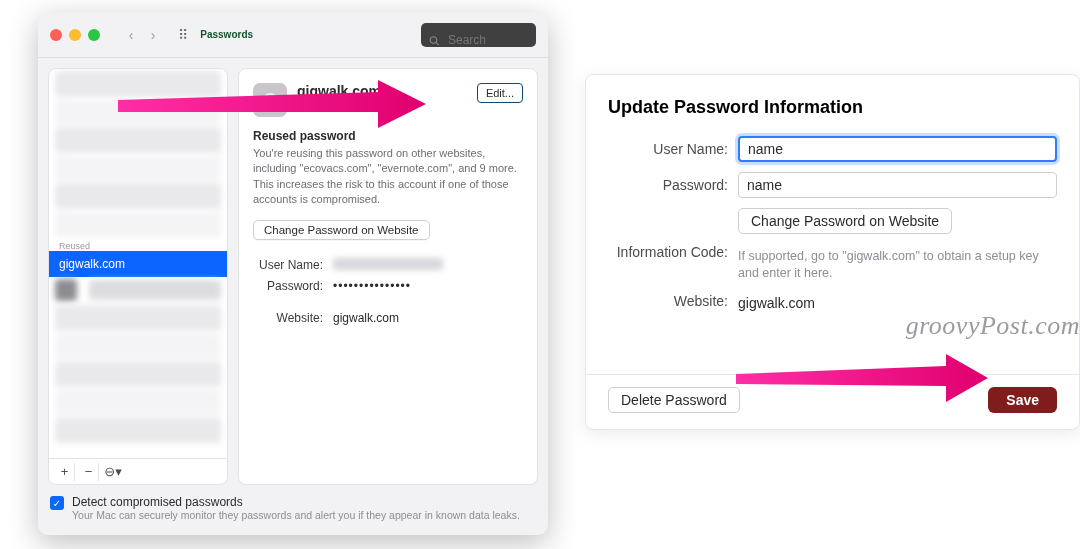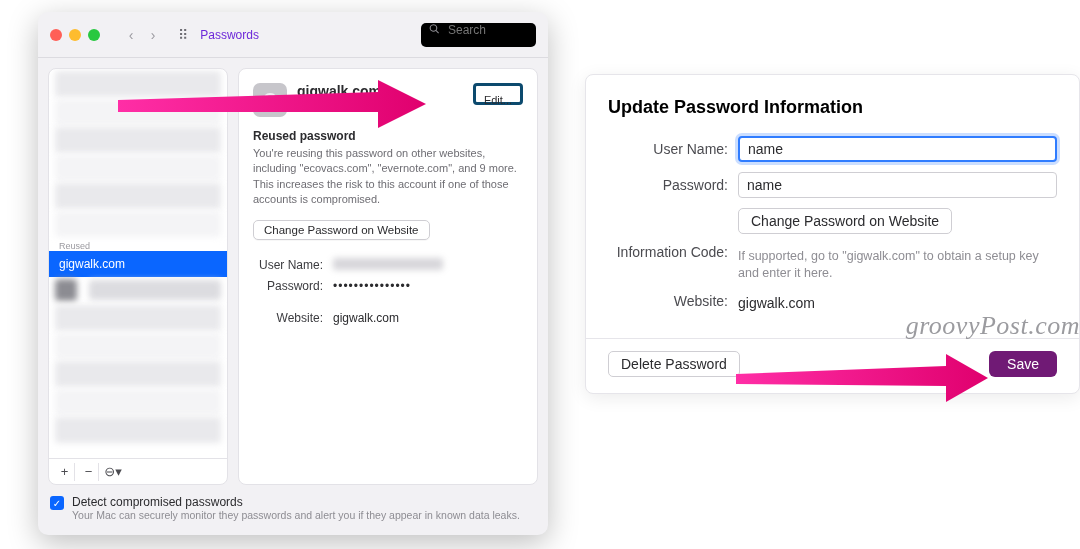--- a/index.html
+++ b/index.html
@@ -5,68 +5,68 @@
 *{box-sizing:border-box;margin:0;padding:0;font-family:-apple-system,BlinkMacSystemFont,"Segoe UI",Helvetica,Arial,sans-serif}
 body{background:#fff;width:1080px;height:549px;position:relative;overflow:hidden}
 .syswin{position:absolute;left:38px;top:12px;width:510px;height:523px;background:#f2f1f4;border-radius:10px;box-shadow:0 8px 30px rgba(0,0,0,.25);display:flex;flex-direction:column}
 .titlebar{height:46px;display:flex;align-items:center;padding:0 12px;gap:8px;border-bottom:1px solid #dcdbe0}
 .tl{display:flex;gap:7px;margin-right:6px}
 .tl span{width:12px;height:12px;border-radius:50%}
 .tl .r{background:#ff5f57}.tl .y{background:#febc2e}.tl .g{background:#28c840}
 .nav{display:flex;gap:4px;margin-left:8px;color:#9b9aa0}
 .nav span{width:18px;height:18px;display:flex;align-items:center;justify-content:center;font-size:14px}
 .grid-icon{color:#6e6d73;font-size:14px;margin:0 4px 0 8px}
-.title{font-weight:400;font-size:12px;color:#6d28d9}
-.search{margin-left:auto;background:#000000;border-radius:5px;height:24px;display:flex;align-items:flex-start;padding:0 8px;gap:8px;width:115px}
+.title{font-weight:700;font-size:10px;color:#14532d}
+.search{margin-left:auto;background:#404040;border-radius:5px;height:24px;display:flex;align-items:flex-end;padding:0 8px;gap:8px;width:115px}
 .search svg{width:12px;height:12px;fill:#8e8d93}
 .search input{border:none;background:transparent;font-size:12px;color:#8e8d93;width:80px;outline:none}
 .body{flex:1;display:flex;overflow:hidden;padding:10px 10px 0 10px;gap:0}
 .sidebar{width:180px;background:#fff;border:1px solid #e3e2e7;border-radius:8px;display:flex;flex-direction:column;overflow:hidden}
 .list{flex:1;overflow:hidden;position:relative}
 .blurrow{height:26px;margin:2px 6px;border-radius:3px;background:#e9e9ec;filter:blur(3px)}
 .blurrow.w{background:#f4f4f6}
 .sel{background:#0a66ff;color:#fff;font-size:12px;padding:0 10px;height:26px;display:flex;align-items:center}
 .tag{font-size:9px;color:#9b9aa0;padding:2px 6px 0 10px}
 .avblur{width:22px;height:22px;border-radius:4px;background:#8c8c92;filter:blur(3px);margin:2px 6px}
 .credblur{height:20px;margin:3px 6px;border-radius:3px;background:#dcdce0;filter:blur(3px)}
 .listfoot{height:26px;border-top:1px solid #e3e2e7;display:flex;align-items:center;padding:0 6px;gap:4px;color:#4b4b50}
 .fb{width:20px;height:18px;display:flex;align-items:center;justify-content:center;font-size:13px;border-right:1px solid #e3e2e7}
 .detail{flex:1;background:#fff;border:1px solid #e3e2e7;border-radius:8px;margin-left:10px;padding:14px 14px 10px 14px;display:flex;flex-direction:column;gap:12px;font-size:12px;color:#2b2b2e;overflow:hidden}
 .dhead{display:flex;align-items:flex-start;gap:10px}
 .dicon{width:34px;height:34px;border-radius:7px;background:#c7c6cb;display:flex;align-items:center;justify-content:center;color:#f0eff3;font-weight:700;font-size:18px}
 .dtitle{font-weight:700;font-size:14px}
 .dsub{font-size:11px;color:#8e8d93}
-.editbtn{margin-left:auto;font-size:11px;background:#fff;border:3px solid #0c4a6e;border-radius:4px;padding:8px 8px;color:#2b2b2e;cursor:pointer;height:20px}
+.editbtn{margin-left:auto;font-size:11px;background:#fff;border:1px solid #0c4a6e;border-radius:4px;padding:2px 8px;color:#2b2b2e;cursor:pointer;height:20px}
 .section h4{font-weight:700;font-size:12px;margin-bottom:3px}
 .section p{font-size:11px;color:#6e6d73;line-height:1.4}
 .macbtn{font-size:11.5px;background:#fff;border:1px solid #cfced3;border-radius:5px;padding:3px 10px;cursor:pointer;color:#2b2b2e;box-shadow:0 1px 0 rgba(0,0,0,.03)}
 .kv{display:flex;gap:10px;font-size:12px}
 .kv .k{width:70px;text-align:right;color:#3b3b3f}
 .kv .v{color:#2b2b2e}
 .blurv{display:inline-block;width:110px;height:12px;background:#d7d6da;filter:blur(3px);border-radius:2px}
 .dots{letter-spacing:1px}
 .footer{padding:10px 12px 14px 12px;display:flex;gap:8px;align-items:flex-start}
 .cb{width:14px;height:14px;background:#0a66ff;border-radius:3px;display:flex;align-items:center;justify-content:center;color:#fff;font-size:10px;margin-top:1px}
 .ftxt .ft{font-size:12px;color:#2b2b2e}
 .ftxt .fs{font-size:10.5px;color:#8e8d93}
 
 .arrow1{position:absolute;left:118px;top:78px;width:310px;height:60px;pointer-events:none;z-index:5}
 
-.panel{position:absolute;left:585px;top:74px;width:495px;height:320px;background:#fff;border:1px solid #e6e5ea;border-radius:8px;box-shadow:0 4px 18px rgba(0,0,0,.08);padding:22px 22px 16px 22px}
+.panel{position:absolute;left:585px;top:74px;width:495px;height:356px;background:#fff;border:1px solid #e6e5ea;border-radius:8px;box-shadow:0 4px 18px rgba(0,0,0,.08);padding:22px 22px 16px 22px}
 .panel h3{font-size:18px;font-weight:700;margin-bottom:18px}
 .prow{display:flex;align-items:center;gap:10px;margin-bottom:10px}
 .prow .lbl{width:120px;text-align:right;font-size:14px;color:#4b4b50}
 .prow .ctrl{flex:1}
 .tin{width:100%;height:26px;border:1px solid #cfced3;border-radius:4px;padding:0 8px;font-size:14px;color:#2b2b2e;outline:none}
 .tin.focus{border:2px solid #2f7cff;box-shadow:0 0 0 3px rgba(47,124,255,.25)}
 .pbtn{font-size:14px;background:#fff;border:1px solid #cfced3;border-radius:5px;padding:4px 12px;cursor:pointer;color:#2b2b2e}
 .hint{font-size:12.5px;color:#8e8d93;line-height:1.35;margin-top:4px}
 .sval{font-size:14px;color:#2b2b2e;padding-top:3px}
 .pfoot{position:absolute;left:0;right:0;bottom:0;padding:12px 22px 16px 22px;border-top:1px solid #e6e5ea;display:flex;align-items:center}
-.savebtn{background:#701a75;color:#fff;border:none;border-radius:6px;padding:5px 18px;font-size:14px;font-weight:400;cursor:pointer;margin-left:auto}
+.savebtn{background:#7f1d1d;color:#fff;border:none;border-radius:6px;padding:5px 18px;font-size:14px;font-weight:700;cursor:pointer;margin-left:auto}
 .arrow2{position:absolute;left:736px;top:350px;width:290px;height:60px;pointer-events:none;z-index:5}
 .wm{position:absolute;right:0;top:311px;font-family:Georgia,serif;font-size:26px;color:#8a8a8f;font-style:italic;letter-spacing:.5px;opacity:.85;pointer-events:none}
 </style>
 </head>
 <body>
 
 <div class="syswin">
   <div class="titlebar">
     <div class="tl">
       <span class="r"></span>

